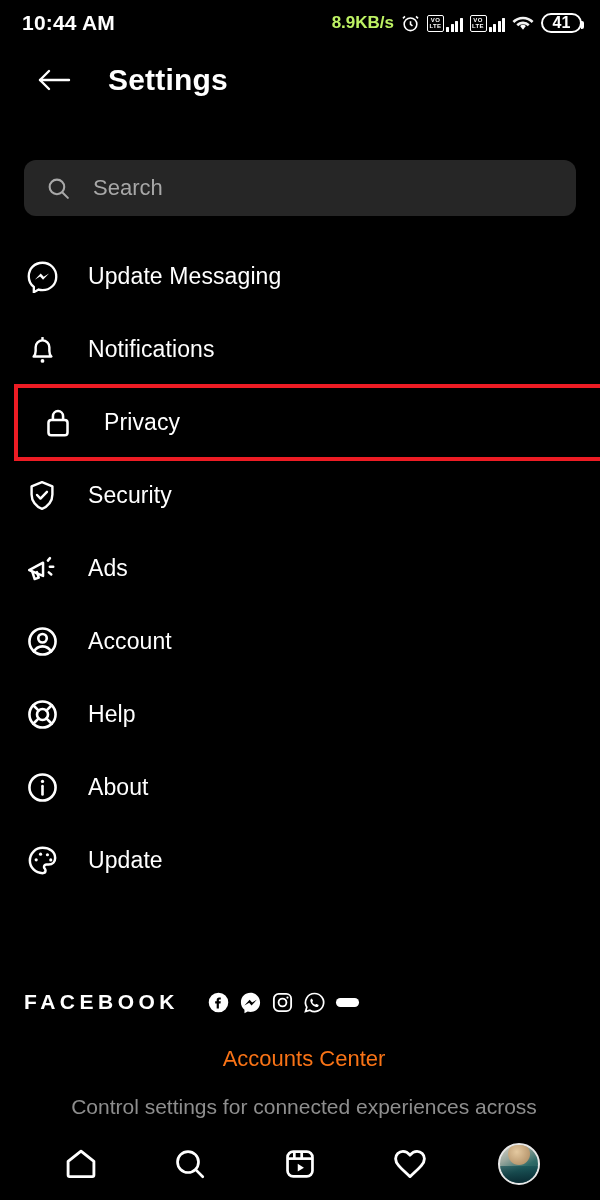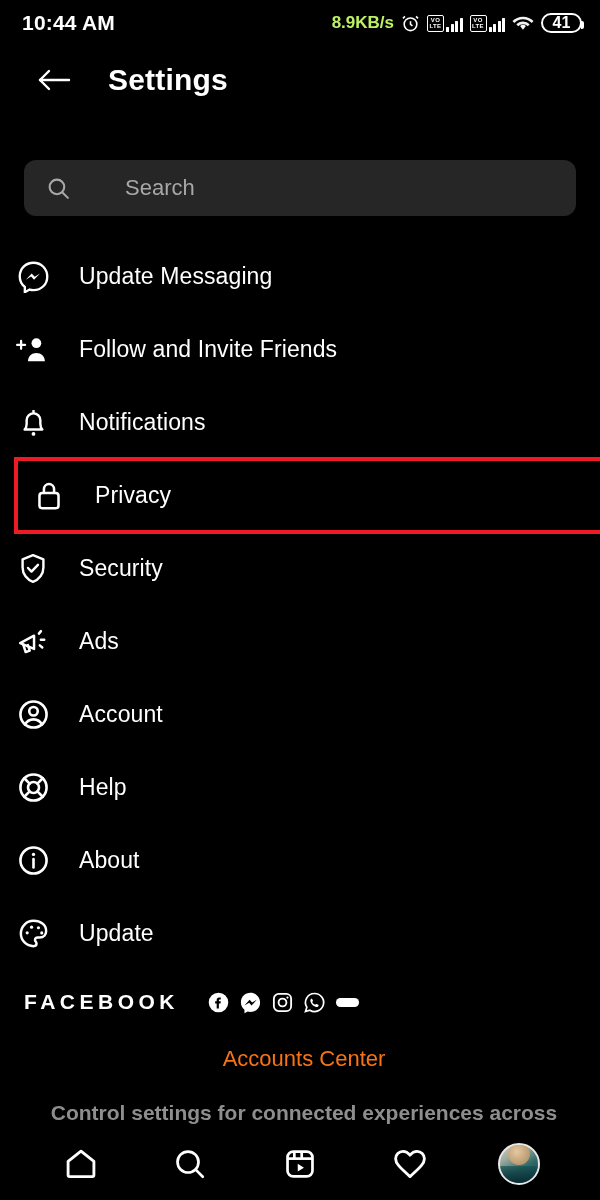--- a/index.html
+++ b/index.html
@@ -50,42 +50,42 @@
   }
   .back-btn { width:40px; height:40px; display:flex; align-items:center; justify-content:center; cursor:pointer; }
   .title { color:#fff; font-size:30px; font-weight:bold; letter-spacing:.2px; }
 
   
   .search-wrap { position:absolute; top:160px; left:24px; width:552px; height:56px; }
   .search-box {
     width:100%; height:100%; background:#262626; border-radius:12px;
     display:flex; align-items:center; padding-left:22px; gap:22px; cursor:text;
   }
-  .search-ph { color:#a8a8a8; font-size:22px;margin-left:32px; }
+  .search-ph { color:#a8a8a8; font-size:22px; }
 
   
   .menu { position:absolute; top:240px; left:0; width:600px; }
   .row {
-    height:73px; display:flex; align-items:center; padding-left:15px; gap:28px;
+    height:73px; display:flex; align-items:center; padding-left:24px; gap:28px;
     cursor:pointer; position:relative;
   }
   .row .ico { width:36px; height:36px; display:flex; align-items:center; justify-content:center; flex:0 0 36px; }
   .row .lbl { color:#fff; font-size:23px; letter-spacing:.1px; }
   .row.highlight {
     outline:4px solid #ed1c24; outline-offset:-2px;
     width:598px; margin-left:16px;
   }
 
   
   .fb-section { position:absolute; top:990px; left:24px; width:560px; }
   .fb-head { display:flex; align-items:center; gap:24px; }
   .fb-word { color:#fff; font-size:21px; font-weight:bold; letter-spacing:4.5px; }
   .fb-icons { display:flex; align-items:center; gap:9px; margin-left:4px; }
   .acct-center { color:#f97316; font-size:22px; margin-top:32px; display:inline-block; cursor:pointer; }
-  .fb-desc { color:#8e8e8e; font-size:21px; margin-top:28px; line-height:1.25; white-space:nowrap;font-weight:bold; }
+  .fb-desc { color:#8e8e8e; font-size:21px; margin-top:22px; line-height:1.25; white-space:nowrap; }
 
   
   .bottomnav {
     position:absolute; bottom:0; left:0; width:600px; height:72px; background:#000;
     display:flex; align-items:center; justify-content:space-around; padding:0 26px;
   }
   .navitem { width:54px; height:54px; display:flex; align-items:center; justify-content:center; cursor:pointer; }
   .avatar {
     width:42px; height:42px; border-radius:50%; overflow:hidden;
     border:2px solid #e8e8e8; position:relative;
@@ -179,30 +179,20 @@
     <div class="row">
       <span class="ico">
         <svg width="33" height="33" viewBox="0 0 24 24" fill="none">
           <path d="M12 2C6.3 2 2 6.2 2 11.8c0 3.2 1.4 6 3.7 7.8v3.8l3.5-1.9c.9.3 1.8.4 2.8.4 5.7 0 10-4.2 10-9.8S17.7 2 12 2z" stroke="#fff" stroke-width="1.7"></path>
           <path d="M6.4 14.3l4.3-4.5 2.2 2.3 3.8-2.3-4.3 4.5-2.2-2.3-3.8 2.3z" fill="#fff"></path>
         </svg>
       </span>
       <span class="lbl">Update Messaging</span>
     </div>
 
-    <div class="row">
-      <span class="ico">
-        <svg width="34" height="30" viewBox="0 0 30 26" fill="none" stroke="#fff" stroke-width="2" stroke-linecap="round">
-          <circle cx="18" cy="7" r="4.3" fill="#fff" stroke="none"></circle>
-          <path d="M10.5 23c0-4.3 3.4-7.4 7.5-7.4s7.5 3.1 7.5 7.4" fill="#fff" stroke="none"></path>
-          <path d="M4.5 5v7M1 8.5h7"></path>
-        </svg>
-      </span>
-      <span class="lbl">Follow and Invite Friends</span>
-    </div>
 
     <div class="row">
       <span class="ico">
         <svg width="31" height="33" viewBox="0 0 24 26" fill="none" stroke="#fff" stroke-width="1.9" stroke-linejoin="round">
           <path d="M5 18.5c1.3-1.3 1.6-2.4 1.6-4.3v-3A5.4 5.4 0 0 1 12 5.8a5.4 5.4 0 0 1 5.4 5.4v3c0 1.9.3 3 1.6 4.3H5z"></path>
           <path d="M12 3.2v2.6"></path>
             <circle cx="12" cy="22" r="1.5" fill="#fff" stroke="none"></circle>
         </svg>
       </span>
       <span class="lbl">Notifications</span>

